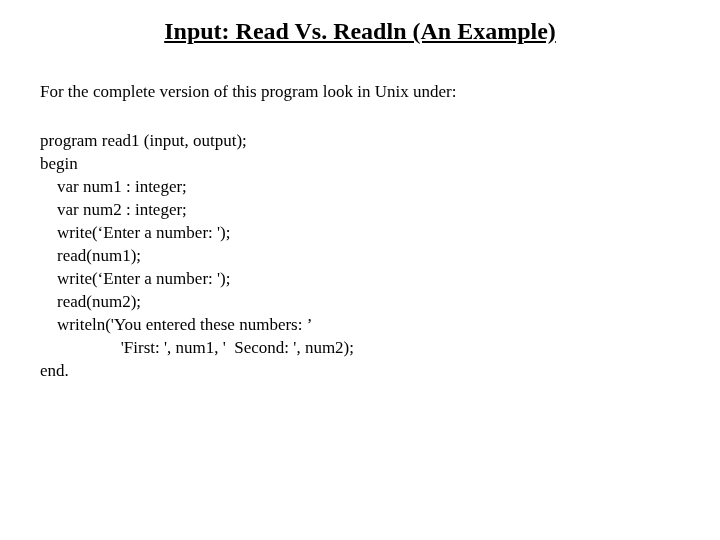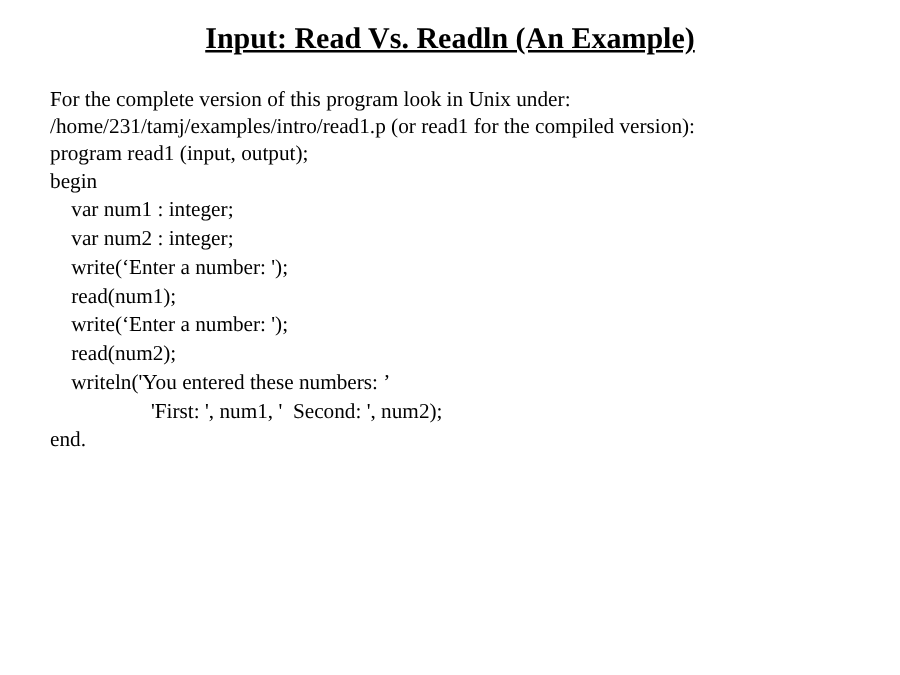--- a/index.html
+++ b/index.html
@@ -17,46 +17,46 @@
     height: 540px;
     position: relative;
     box-sizing: border-box;
   }
   .title {
     font-size: 24px;
     font-weight: bold;
     text-decoration: underline;
     text-align: center;
     margin-top: 18px;
-    margin-bottom: 24px;
+    margin-bottom: 36px;
   }
   .body {
     font-size: 17px;
     line-height: 1.25;
     margin-left: 40px;
     margin-right: 40px;
   }
   .intro {
+    margin-bottom: 28px;
   }
   .code {
     white-space: pre;
     font-family: Liberation Serif, serif;
     font-size: 17px;
     line-height: 1.35;
   }
 </style>
 </head>
 <body>
 
 <div class="slide">
   <div class="title">Input: Read Vs. Readln (An Example)</div>
   <div class="body">
     <div class="intro">
       <div>For the complete version of this program look in Unix under:</div>
-      <div>/home/231/tamj/examples/intro/read1.p (or read1 for the compiled version):</div>
     </div>
     <div class="code">program read1 (input, output);
 begin
     var num1 : integer;
     var num2 : integer;
     write(‘Enter a number: ');
     read(num1);
     write(‘Enter a number: ');
     read(num2);
     writeln('You entered these numbers: ’

